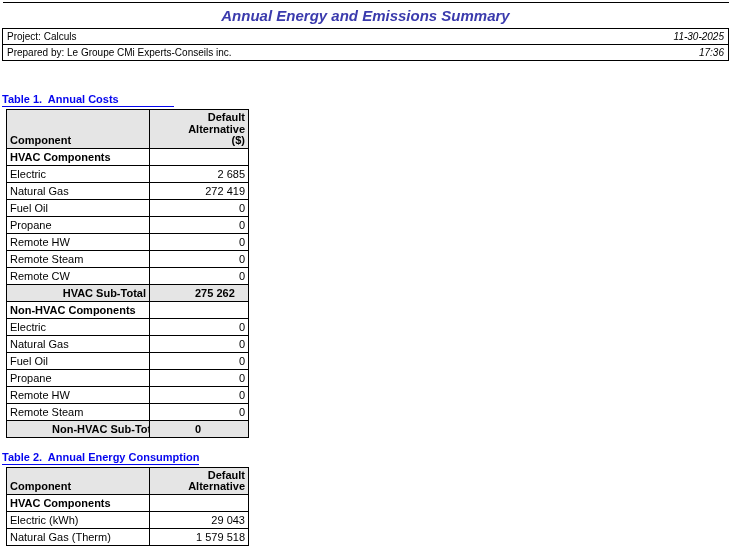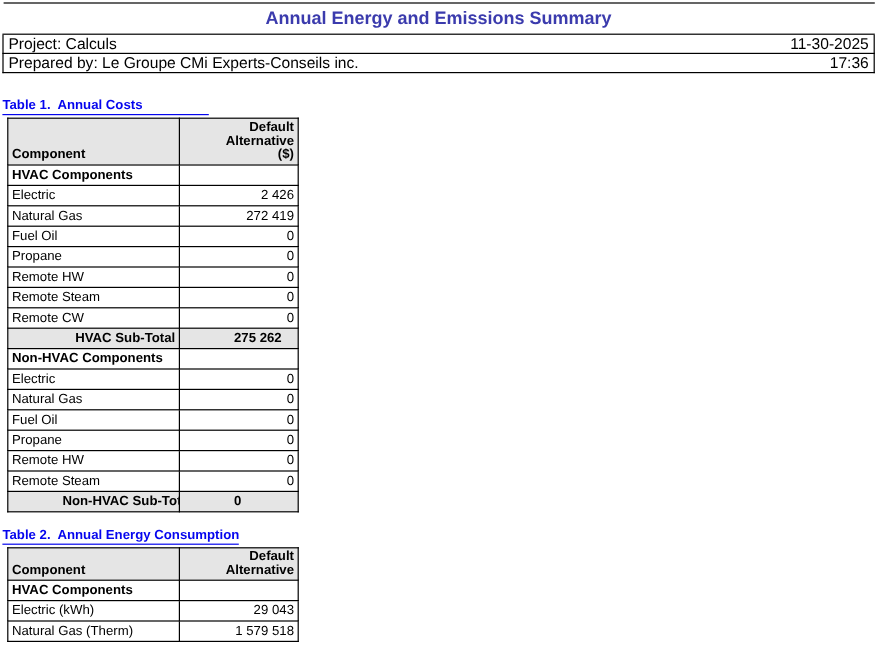--- a/index.html
+++ b/index.html
@@ -19,48 +19,48 @@
   }
   
   .report-header {
     margin: 2px 2px 0 2px;
     width: 727px;
     border-collapse: collapse;
   }
   .report-header td {
     border: 1px solid var(--line-black);
     padding: 1px 4px;
-    font-size: 13px;
+    font-size: 10px;
     line-height: 13px;
   }
   .report-header .title-cell {
     text-align: center;
     font-size: 15px;
     line-height: 19px;
     font-weight: bold;
     color: var(--title-blue);
     padding: 3px 4px;
   }
   .hdr-right { text-align: right; white-space: nowrap; }
   .hdr-left  { text-align: left;  white-space: nowrap; }
   .report-header tr td:first-child { border-right: none; }
-  .report-header tr td:last-child  { border-left: none; }
+  .report-header tr td:last-child  { border-left: none; font-style: italic; }
 
   
   .caption {
     display: inline-block;
     margin-left: 2px;
     font-size: 11px;
     font-weight: bold;
     color: var(--caption-blue);
     border-bottom: 1px solid var(--caption-blue);
     white-space: pre;
     line-height: 13px;
   }
-  .caption-1 { margin-top: 21px; min-width: 172px; }
+  .caption-1 { margin-top: 32px; min-width: 172px; }
   .caption-2 { margin-top: 13px; }
 
   
   .data-table {
     margin: 2px 0 0 6px;
     width: 242px;
     border-collapse: collapse;
     table-layout: fixed;
   }
   .data-table col.c1 { width: 143px; }
@@ -134,21 +134,21 @@
       </th>
     </tr>
   </thead>
   <tbody>
       <tr class="row-section">
         <td class="c-label">HVAC Components</td>
         <td class="c-value"></td>
       </tr>
       <tr class="row-data">
         <td class="c-label">Electric</td>
-        <td class="c-value">2 426</td>
+        <td class="c-value">2 685</td>
       </tr>
       <tr class="row-data">
         <td class="c-label">Natural Gas</td>
         <td class="c-value">272 419</td>
       </tr>
       <tr class="row-data">
         <td class="c-label">Fuel Oil</td>
         <td class="c-value">0</td>
       </tr>
       <tr class="row-data">

